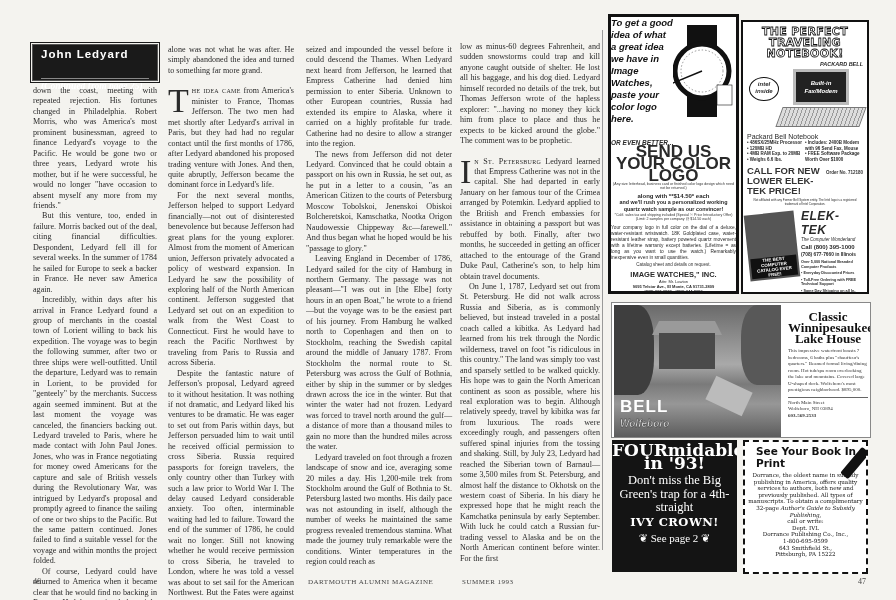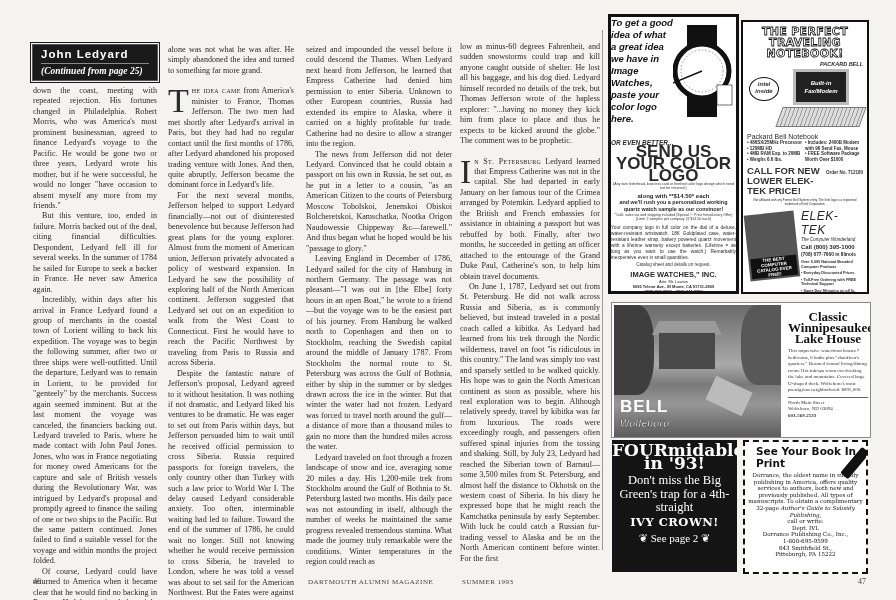--- a/index.html
+++ b/index.html
@@ -6,21 +6,21 @@
   html, body { width: 896px; height: 600px; background: #f4f3ef; overflow: hidden; }
   body { position: relative; font-family: "Liberation Serif", "DejaVu Serif", serif; color: #2a2a2a; }
   .col { position: absolute; font-size: 8.1px; line-height: 10.45px; text-align: justify; hyphens: auto; }
   .col p { text-indent: 9px; }
   .col p.noind { text-indent: 0; }
   .col p.gap { margin-top: 10px; }
   .dropcap { float: left; font-size: 34px; line-height: 26px; margin: 2px 3px 0 0; font-family: "Liberation Serif", serif; }
   .smallcaps { font-variant: small-caps; letter-spacing: 0.3px; }
 
   .header-box { position: absolute; left: 32px; top: 44px; width: 126px; height: 37px; background: #1a1a1a; border: 1px solid #555; outline: 1px solid #1a1a1a; outline-offset: 1px; color: #fff; padding: 3px 8px; }
-  .header-box .title { font-family: "Liberation Sans", sans-serif; font-weight: bold; font-size: 11.5px; letter-spacing: 1px; border-bottom: 1px solid #888; padding-bottom: 3px; }
+  .header-box .title { font-family: "Liberation Sans", sans-serif; font-weight: bold; font-size: 11.5px; letter-spacing: 1px; border-bottom: 1px solid #888; padding-bottom: 18px; }
   .header-box .sub { font-style: italic; font-weight: bold; font-size: 9.5px; margin-top: 2px; }
 
   .folio { position: absolute; font-size: 8px; color: #444; }
   .magname { position: absolute; font-size: 7px; letter-spacing: 0.5px; color: #444; }
 
   .divider { position: absolute; left: 602px; top: 30px; width: 1px; height: 520px; background: #999; }
 
   
   .ad { position: absolute; font-family: "Liberation Sans", sans-serif; overflow: hidden; }
   .ad-watch { left: 608px; top: 14px; width: 131px; height: 280px; background: #fff; border: 3px solid #111; }
@@ -46,21 +46,21 @@
   .ad-notebook .model { font-size: 7px; margin-top: 2px; }
   .ad-notebook .specs { display: flex; font-size: 4.5px; line-height: 5.5px; font-weight: bold; }
   .ad-notebook .specs div { flex: 1; }
   .ad-notebook .call { font-weight: bold; font-size: 9.5px; line-height: 10px; color: #333; margin-top: 4px; }
   .ad-notebook .call .orderno { font-size: 4.5px; float: right; margin-top: 2px; }
   .ad-notebook .fine { font-size: 3px; text-align: center; line-height: 4px; margin-top: 2px; }
   .ad-notebook .elek { display: flex; gap: 4px; margin-top: 3px; }
   .ad-notebook .catalog { width: 50px; height: 66px; background: #555; position: relative; transform: rotate(-6deg); margin-top: 4px; }
   .ad-notebook .catalog .tag { position: absolute; bottom: 2px; left: 2px; right: 2px; background: #111; color: #fff; font-size: 4.5px; font-weight: bold; text-align: center; line-height: 5px; }
   .ad-notebook .elek-right { flex: 1; }
-  .ad-notebook .logo { font-weight: normal; font-style: italic; font-size: 12px; letter-spacing: 0.5px; }
+  .ad-notebook .logo { font-weight: bold; font-style: italic; font-size: 12px; letter-spacing: 0.5px; }
   .ad-notebook .tag2 { font-size: 4.5px; font-style: italic; }
   .ad-notebook .phone { font-size: 6px; font-weight: bold; line-height: 7px; margin-top: 2px; }
   .ad-notebook .bul { font-size: 3.8px; line-height: 4.6px; margin-top: 2px; font-weight: bold; }
 
   .ad-lake { left: 611px; top: 302px; width: 260px; height: 136px; background: #fff; border: 1px solid #888; }
   .ad-lake .photo { position: absolute; left: 2px; top: 2px; width: 167px; height: 132px; background: linear-gradient(180deg, #6a6a6a 0%, #8d8d8d 25%, #a9a9a9 45%, #7a7a7a 60%, #979797 75%, #5c5c5c 100%); }
   .ad-lake .house { position: absolute; left: 45px; top: 28px; width: 56px; height: 36px; background: #4a4a4a; }
   .ad-lake .roof { position: absolute; left: 38px; top: 16px; width: 70px; height: 14px; background: #9a9a9a; clip-path: polygon(10% 0, 90% 0, 100% 100%, 0 100%); }
   .ad-lake .dock { position: absolute; left: 95px; top: 78px; width: 40px; height: 26px; background: #bbb; transform: rotate(25deg); }
   .ad-lake .trees-l { position: absolute; left: 0; top: 0; width: 40px; height: 90px; background: #3e3e3e; border-radius: 0 40% 40% 0; }

